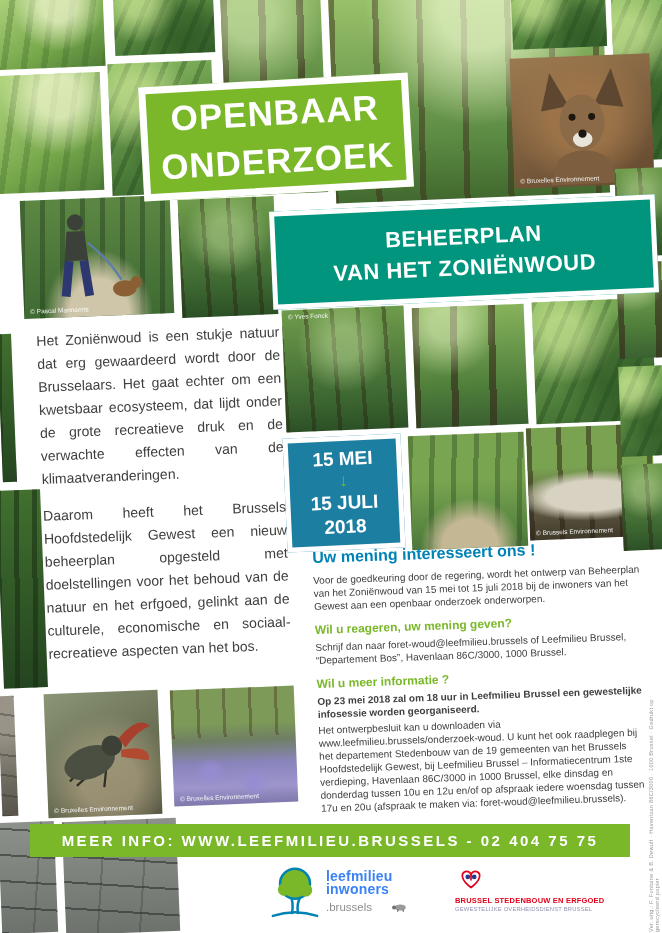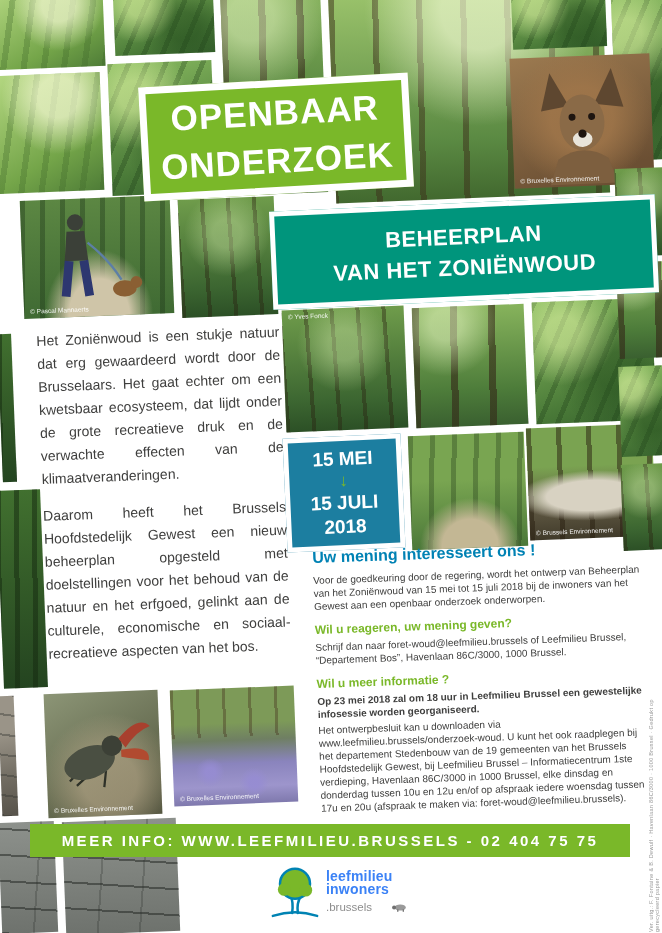--- a/index.html
+++ b/index.html
@@ -240,16 +240,26 @@
         <svg width="16" height="9" viewBox="0 0 26 14">
           <ellipse cx="15" cy="7" rx="9" ry="5" fill="#9a9a9a"></ellipse>
           <circle cx="5" cy="7" r="3.2" fill="#6f6f6f"></circle>
           <rect x="10" y="10" width="2" height="4" fill="#6f6f6f"></rect>
           <rect x="19" y="10" width="2" height="4" fill="#6f6f6f"></rect>
         </svg>
       </div>
     </div>
   </div>
 
+  <div class="logo-se">
+    <svg class="heart" viewBox="0 0 34 30">
+      <path d="M17 27 C3 17 2 7 9 4.5 C13 3 16 6 17 9 C18 6 21 3 25 4.5 C32 7 31 17 17 27 Z" fill="none" stroke="#e2001a" stroke-width="2.4"></path>
+      <circle cx="12.5" cy="12" r="3.4" fill="#243b8f"></circle>
+      <circle cx="21.5" cy="12" r="3.4" fill="#243b8f"></circle>
+      <path d="M17 9 L17 17" stroke="#e2001a" stroke-width="2.4"></path>
+    </svg>
+    <div class="l1">BRUSSEL STEDENBOUW EN ERFGOED</div>
+    <div class="l2">GEWESTELIJKE OVERHEIDSDIENST BRUSSEL</div>
+  </div>
 
   <div class="imprint">Ver. uitg.: F. Fontaine &amp; B. Dewulf · Havenlaan 86C/3000 · 1000 Brussel · Gedrukt op gerecycleerd papier</div>
 
 </div>
 
 </body></html>

